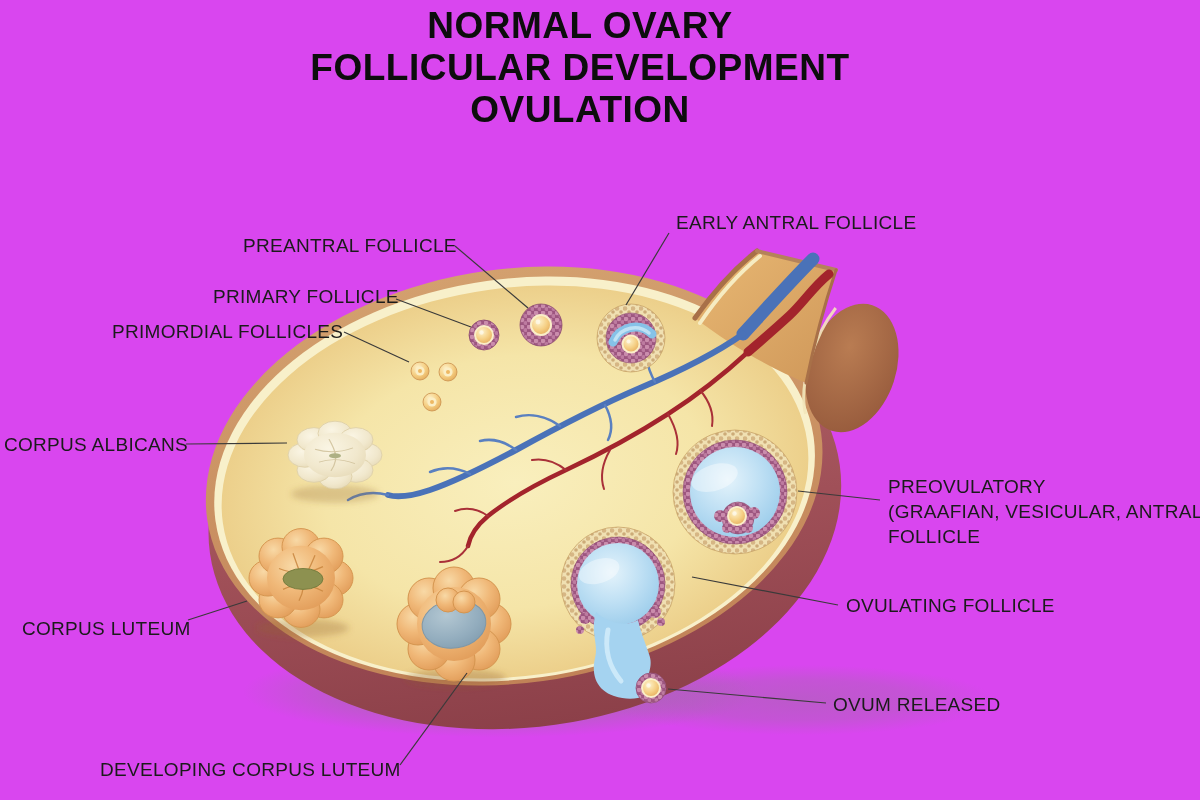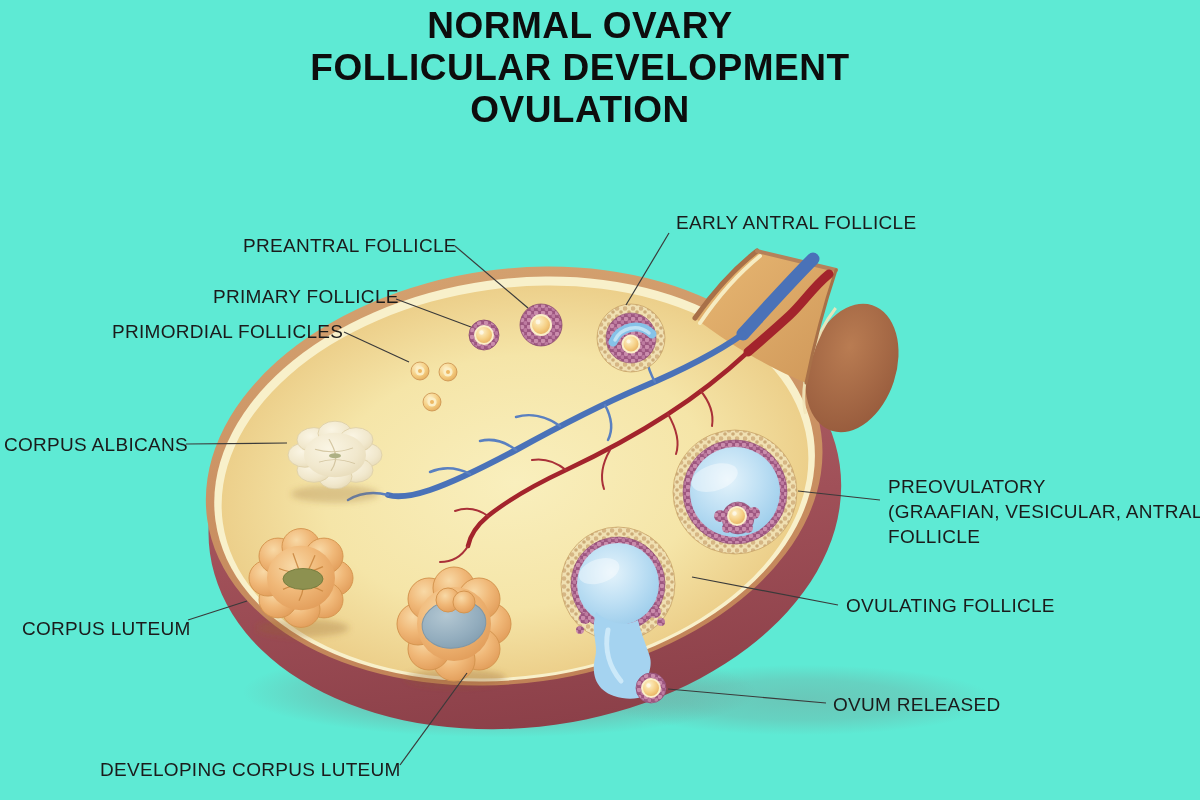--- a/index.html
+++ b/index.html
@@ -1,16 +1,16 @@
 <!DOCTYPE html>
 <html><head>
 <meta charset="utf-8">
 <style>
   html,body{margin:0;padding:0;background:#ffffff;}
-  .stage{position:relative;width:1200px;height:800px;background:#5eead4;overflow:hidden;
+  .stage{position:relative;width:1200px;height:800px;background:#d946ef;overflow:hidden;
          font-family:"Liberation Sans",sans-serif;}
   svg{display:block;}
   .title-line{font-family:"Liberation Sans",sans-serif;font-weight:bold;font-size:37px;
               fill:#0d0d0d;letter-spacing:0.5px;}
   .lbl{font-family:"Liberation Sans",sans-serif;font-weight:normal;font-size:19px;
        fill:#1b1b1b;letter-spacing:0.3px;}
   .leader{stroke:#3a3a3a;stroke-width:1.2;fill:none;}
 </style>
 </head>
 <body>

